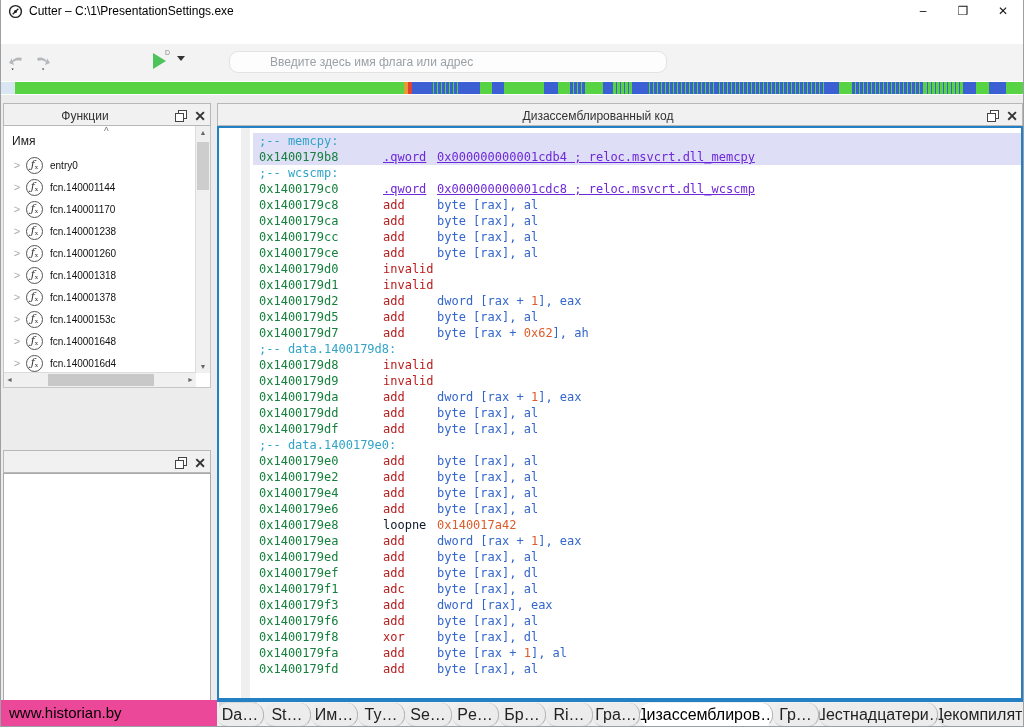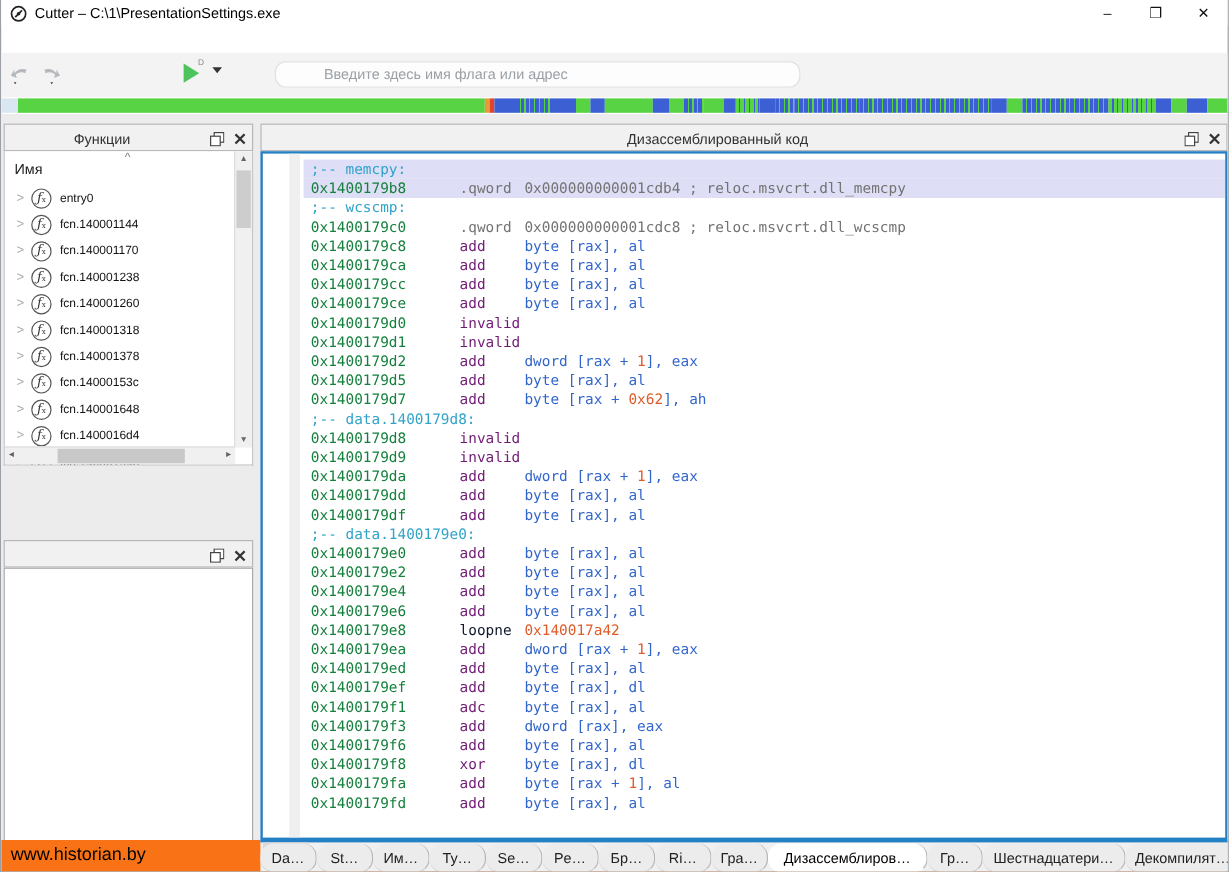--- a/index.html
+++ b/index.html
@@ -58,29 +58,29 @@
   .go-content{position:absolute;left:2px;top:378px;width:206px;height:226px;background:#fff;border:1px solid #a8a8a8;}
   
   .dis-header{left:216px;top:8px;width:806px;}
   .dis-frame{position:absolute;left:216px;top:31px;width:806px;height:574px;border:2px solid #2380c4;background:#fff;box-sizing:border-box;overflow:hidden;}
   .dis-gutter{position:absolute;left:22px;top:0;bottom:0;width:9px;background:#efefef;}
   .dis-lines{position:absolute;left:0;top:5px;right:0;font-family:"DejaVu Sans Mono",monospace;font-size:12px;line-height:16px;white-space:pre;}
   .drow{height:16px;margin-left:34px;padding-left:6px;}
   .drow.sel{background:#dedef6;}
   .col-a{display:inline-block;width:124px;}
   .col-m{display:inline-block;width:54px;}
-  .addr{color:#15803d;} .mn{color:#701a75;} .dat{color:#737373;} .jmp{color:#0f172a;}
+  .addr{color:#15803d;} .mn{color:#b91c1c;} .dat{color:#6d28d9;text-decoration:underline;} .jmp{color:#0f172a;}
   .op{color:#3366cc;} .num{color:#dd5c2a;} .flag{color:#31a3c9;}
   
-  .bottombar{position:absolute;left:0;top:700px;right:0;height:27px;background:#f97316;}
+  .bottombar{position:absolute;left:0;top:700px;right:0;height:27px;background:#ec4899;}
   .watermark{position:absolute;left:8px;top:4px;font-size:15px;color:#000;}
   .tabs-region{position:absolute;left:216px;top:0;right:0;height:27px;background:#f0f0f0;border-top:2px solid #2380c4;box-sizing:border-box;}
   .hscroll-stub{position:absolute;left:2px;top:0px;width:38px;height:9px;background:#d9d9d9;}
   .tabs{position:absolute;left:0;top:1px;right:0;bottom:0;display:flex;}
-  .tab{flex:none;border-right:1px solid #b6b6b6;border-bottom:1px solid #d0d0d0;background:#ececec;display:flex;align-items:center;justify-content:center;font-size:12px;color:#222;white-space:nowrap;overflow:hidden;border-radius:11px;}
+  .tab{flex:none;border-right:1px solid #b6b6b6;border-bottom:1px solid #d0d0d0;background:#ececec;display:flex;align-items:center;justify-content:center;font-size:16px;color:#222;white-space:nowrap;overflow:hidden;border-radius:11px;}
   .tab.active{background:#fff;border-bottom-color:#fff;color:#000;}
 </style>
 </head>
 <body>
 
 <div class="window">
 
   <div class="titlebar">
     <svg class="title-icon" viewBox="0 0 16 16">
       <circle cx="8" cy="8" r="6.3" fill="none" stroke="#222" stroke-width="1.5"></circle>

